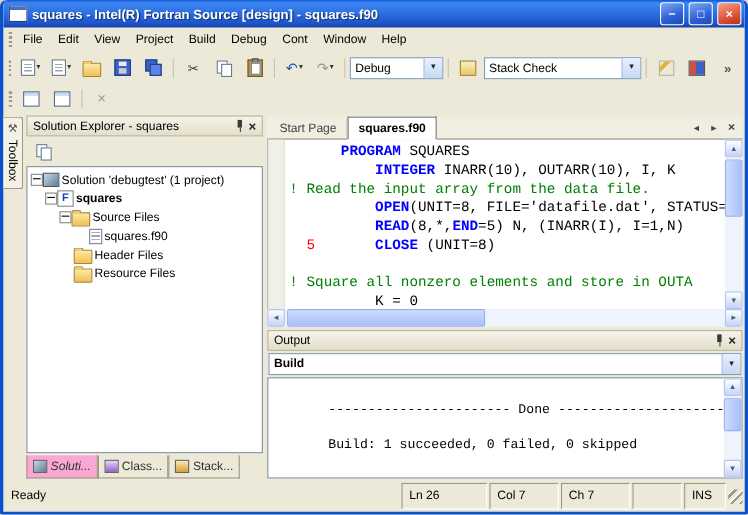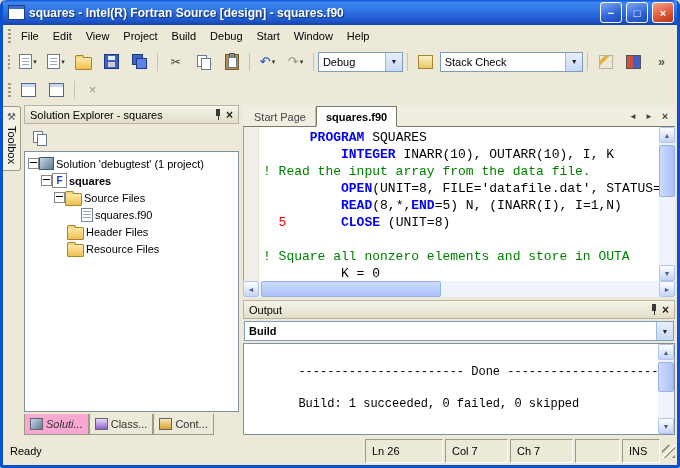--- a/index.html
+++ b/index.html
@@ -169,21 +169,21 @@
   </div>
 
   <div class="menubar">
     <div class="grip"></div>
     <span class="menu-item">File</span>
     <span class="menu-item">Edit</span>
     <span class="menu-item">View</span>
     <span class="menu-item">Project</span>
     <span class="menu-item">Build</span>
     <span class="menu-item">Debug</span>
-    <span class="menu-item">Start</span>
+    <span class="menu-item">Cont</span>
     <span class="menu-item">Window</span>
     <span class="menu-item">Help</span>
   </div>
 
   <div class="toolbar">
     <div class="grip"></div>
     <div class="tbtn">
         <span class="ic ic-page"></span>
         <span class="dd-arrow">▾</span>
       </div>
@@ -315,21 +315,21 @@
         <div class="se-tab active">
           <span class="se-tab-icon sol"></span>
           <span>Soluti...</span>
         </div>
         <div class="se-tab">
           <span class="se-tab-icon cls"></span>
           <span>Class...</span>
         </div>
         <div class="se-tab">
           <span class="se-tab-icon cont"></span>
-          <span>Cont...</span>
+          <span>Stack...</span>
         </div>
       </div>
     </div>
 
     <div class="vsplit"></div>
 
     <div class="right-col">
 
       <div class="editor">
         <div class="tabstrip">

